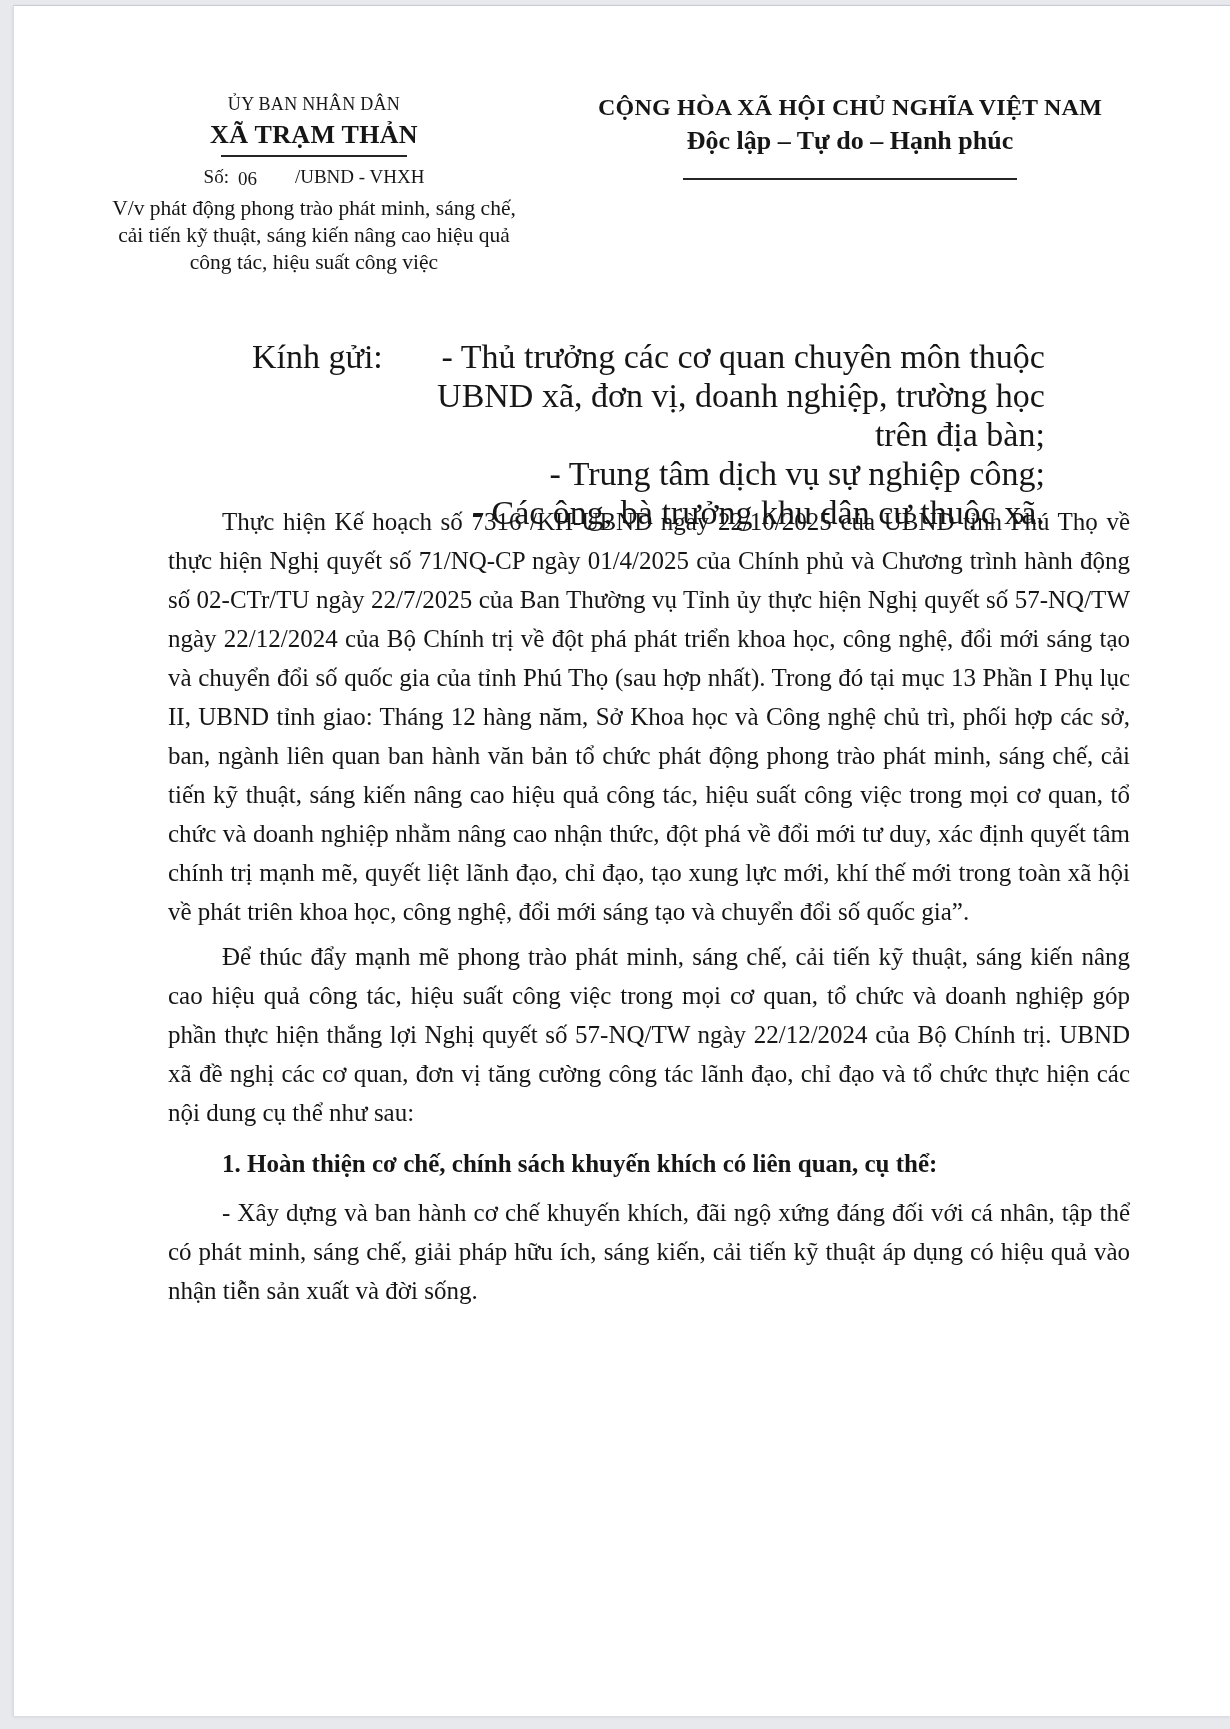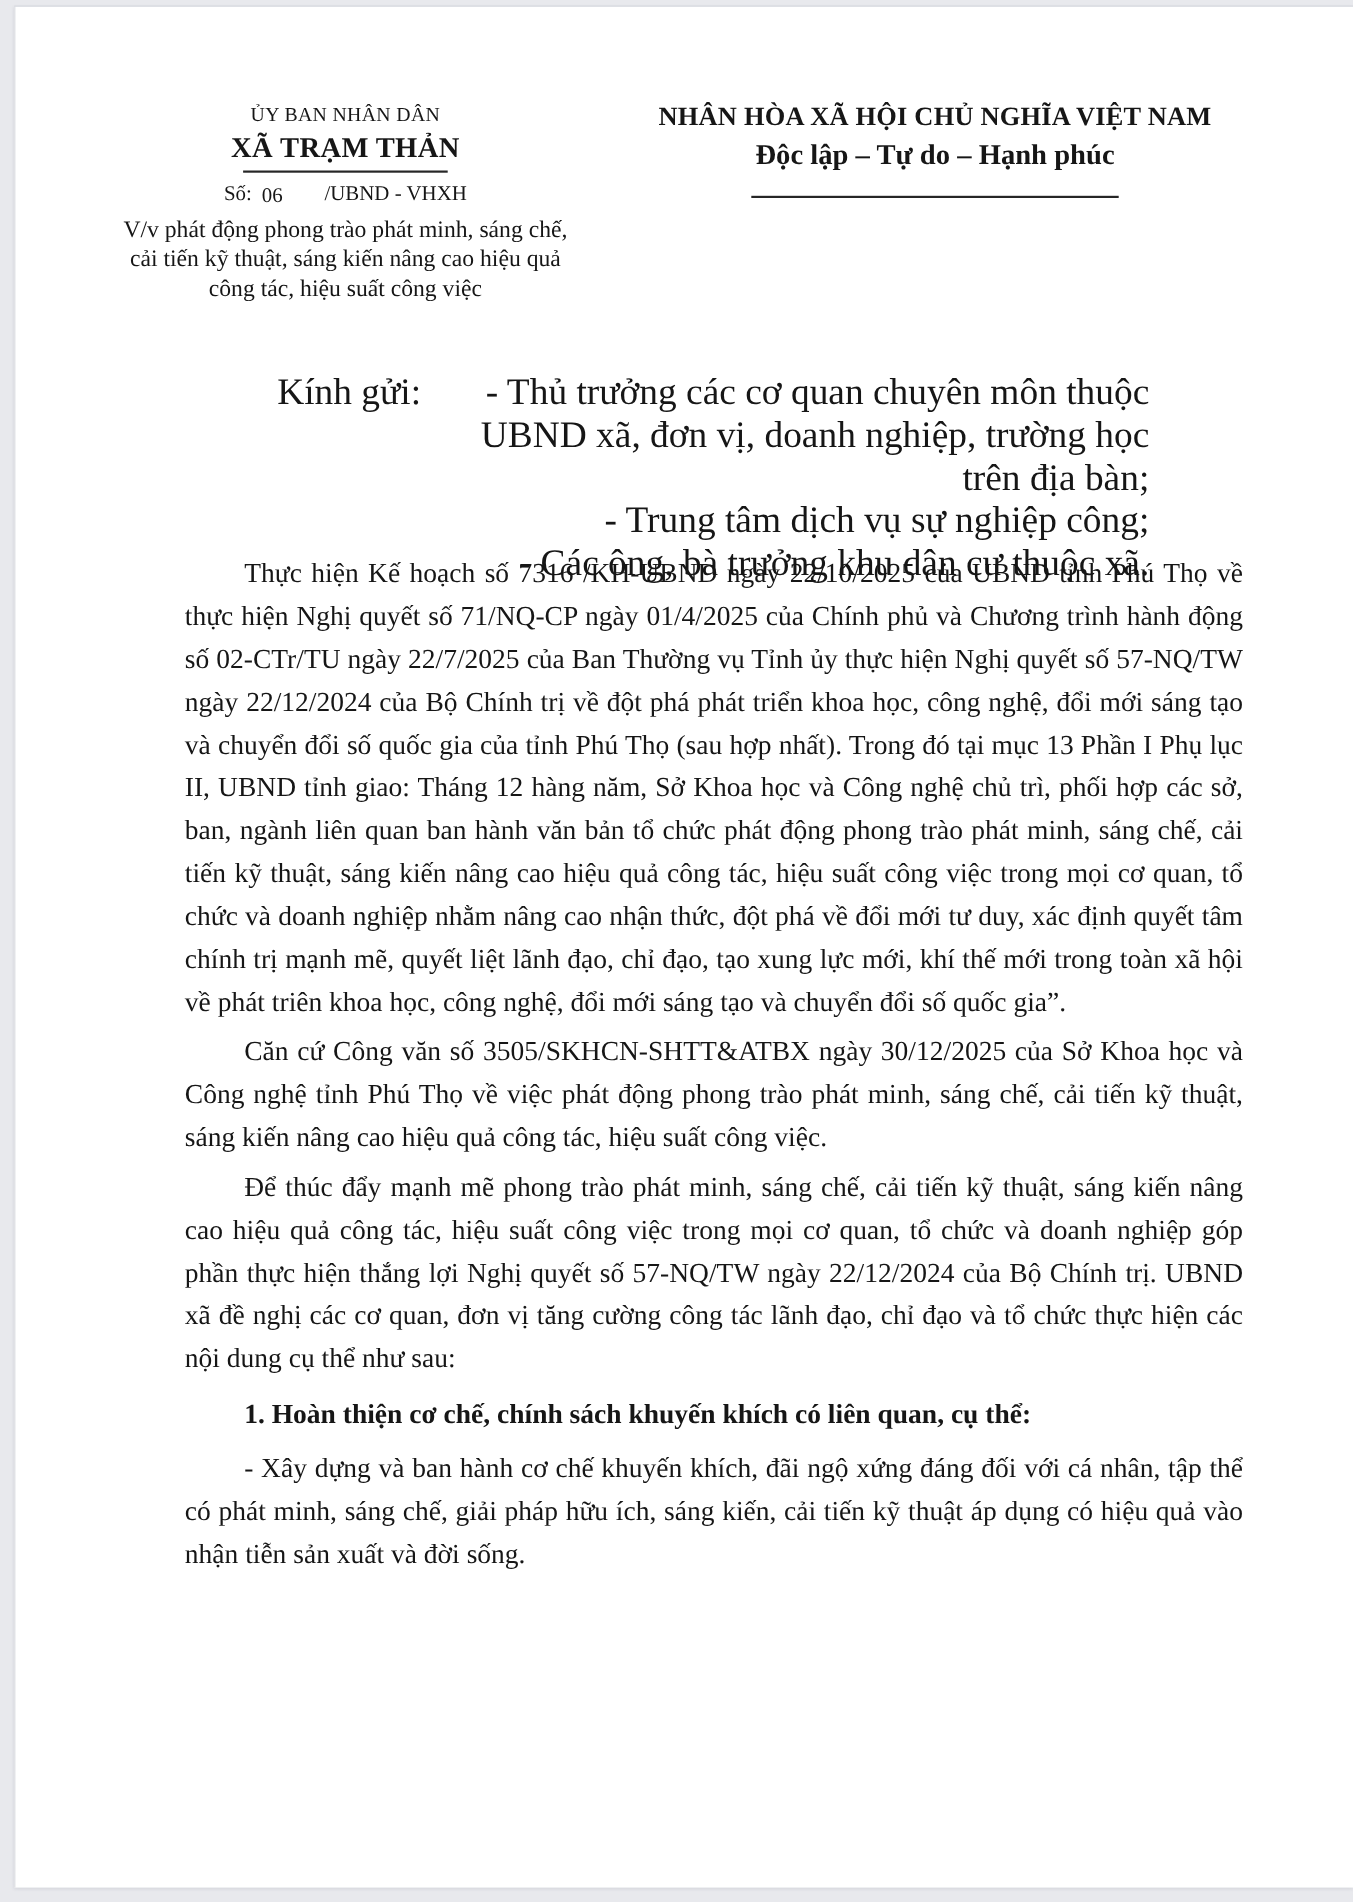--- a/index.html
+++ b/index.html
@@ -70,37 +70,36 @@
       <div class="org-line1">ỦY BAN NHÂN DÂN</div>
       <div class="org-line2">XÃ TRẠM THẢN</div>
       <div class="org-rule"></div>
       <div class="doc-no">
         <span>Số:</span><span class="num">06</span><span class="gap"></span><span>/UBND - VHXH</span>
       </div>
       <div class="subject">V/v phát động phong trào phát minh, sáng chế, cải tiến kỹ thuật, sáng kiến nâng cao hiệu quả công tác, hiệu suất công việc</div>
     </div>
 
     <div class="hdr-right">
-      <div class="nat-line1">NHÂN HÒA XÃ HỘI CHỦ NGHĨA VIỆT NAM</div>
+      <div class="nat-line1">CỘNG HÒA XÃ HỘI CHỦ NGHĨA VIỆT NAM</div>
       <div>
         <span class="motto">Độc lập – Tự do – Hạnh phúc</span>
       </div>
     </div>
 
     <div class="recipients">
       <div class="kg-label">Kính gửi:</div>
       <div class="kg-list">
         <div class="kg-item">- Thủ trưởng các cơ quan chuyên môn thuộc UBND xã, đơn vị, doanh nghiệp, trường học trên địa bàn;</div>
         <div class="kg-item">- Trung tâm dịch vụ sự nghiệp công;</div>
         <div class="kg-item">- Các ông, bà trưởng khu dân cư thuộc xã.</div>
       </div>
     </div>
 
     <div class="body-text">
       <p>Thực hiện Kế hoạch số 7316 /KH-UBND ngày 22/10/2025 của UBND tỉnh Phú Thọ về thực hiện Nghị quyết số 71/NQ-CP ngày 01/4/2025 của Chính phủ và Chương trình hành động số 02-CTr/TU ngày 22/7/2025 của Ban Thường vụ Tỉnh ủy thực hiện Nghị quyết số 57-NQ/TW ngày 22/12/2024 của Bộ Chính trị về đột phá phát triển khoa học, công nghệ, đổi mới sáng tạo và chuyển đổi số quốc gia của tỉnh Phú Thọ (sau hợp nhất). Trong đó tại mục 13 Phần I Phụ lục II, UBND tỉnh giao: Tháng 12 hàng năm, Sở Khoa học và Công nghệ chủ trì, phối hợp các sở, ban, ngành liên quan ban hành văn bản tổ chức phát động phong trào phát minh, sáng chế, cải tiến kỹ thuật, sáng kiến nâng cao hiệu quả công tác, hiệu suất công việc trong mọi cơ quan, tổ chức và doanh nghiệp nhằm nâng cao nhận thức, đột phá về đổi mới tư duy, xác định quyết tâm chính trị mạnh mẽ, quyết liệt lãnh đạo, chỉ đạo, tạo xung lực mới, khí thế mới trong toàn xã hội về phát triên khoa học, công nghệ, đổi mới sáng tạo và chuyển đổi số quốc gia”.</p>
-      <p>Căn cứ Công văn số 3505/SKHCN-SHTT&amp;ATBX ngày 30/12/2025 của Sở Khoa học và Công nghệ tỉnh Phú Thọ về việc phát động phong trào phát minh, sáng chế, cải tiến kỹ thuật, sáng kiến nâng cao hiệu quả công tác, hiệu suất công việc.</p>
       <p>Để thúc đẩy mạnh mẽ phong trào phát minh, sáng chế, cải tiến kỹ thuật, sáng kiến nâng cao hiệu quả công tác, hiệu suất công việc trong mọi cơ quan, tổ chức và doanh nghiệp góp phần thực hiện thắng lợi Nghị quyết số 57-NQ/TW ngày 22/12/2024 của Bộ Chính trị. UBND xã đề nghị các cơ quan, đơn vị tăng cường công tác lãnh đạo, chỉ đạo và tổ chức thực hiện các nội dung cụ thể như sau:</p>
       <div class="section-h">1. Hoàn thiện cơ chế, chính sách khuyến khích có liên quan, cụ thể:</div>
       <p class="after-h">- Xây dựng và ban hành cơ chế khuyến khích, đãi ngộ xứng đáng đối với cá nhân, tập thể có phát minh, sáng chế, giải pháp hữu ích, sáng kiến, cải tiến kỹ thuật áp dụng có hiệu quả vào nhận tiễn sản xuất và đời sống.</p>
     </div>
 
   </div>
 </div>
 
 </body></html>

